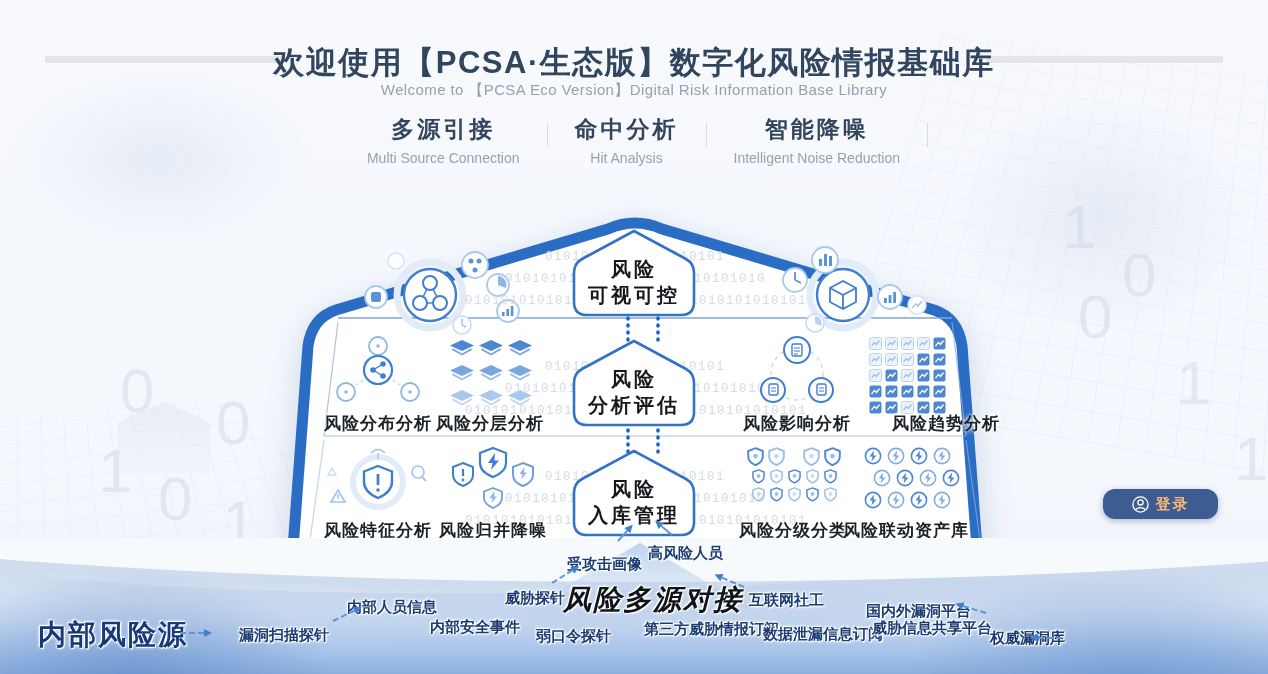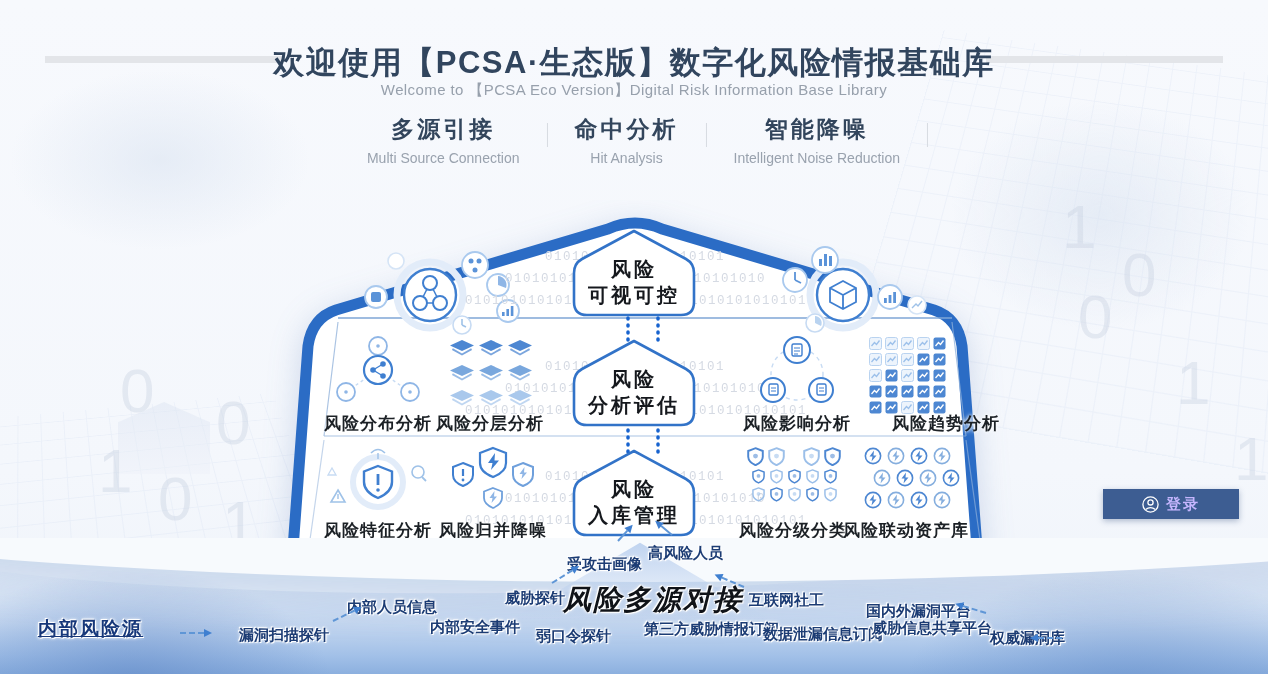--- a/index.html
+++ b/index.html
@@ -50,33 +50,33 @@
   .w-c2{position:absolute;left:-260px;top:-236px;width:1900px;height:286px;border-radius:50%;
         background:rgba(238,244,251,.92);transform:rotate(-2.4deg);}
   .w-cl{position:absolute;left:-150px;bottom:-170px;width:560px;height:320px;border-radius:50%;
         background:radial-gradient(closest-side,rgba(86,128,194,.55),rgba(86,128,194,0) 72%);}
   .w-cr{position:absolute;right:-170px;bottom:-180px;width:620px;height:330px;border-radius:50%;
         background:radial-gradient(closest-side,rgba(96,138,200,.5),rgba(96,138,200,0) 72%);}
   .mtn{position:absolute;left:495px;top:2px;width:290px;height:88px;opacity:.85;
        background:linear-gradient(180deg,#b4cbed 0%,rgba(230,240,250,0) 90%);
        clip-path:polygon(50% 3%,100% 100%,0 100%);}
   
-  .big-src{position:absolute;z-index:6;font-size:19px;font-weight:900;color:#17387a;letter-spacing:2px;white-space:nowrap;
-           text-shadow:0 0 3px #fff,0 0 4px #fff,1px 1px 0 #fff,-1px -1px 0 #fff;text-decoration:underline;}
+  .big-src{position:absolute;z-index:6;font-size:28px;font-weight:900;color:#17387a;letter-spacing:2px;white-space:nowrap;
+           text-shadow:0 0 3px #fff,0 0 4px #fff,1px 1px 0 #fff,-1px -1px 0 #fff;}
   .center-title{position:absolute;z-index:6;font-size:28px;font-weight:900;font-style:italic;color:#101318;
                 letter-spacing:2px;white-space:nowrap;text-shadow:0 0 3px #fff,0 0 4px #fff,1px 1px 0 #fff,-1px -1px 0 #fff;}
   .slabel{position:absolute;z-index:6;font-size:15px;font-weight:800;color:#1c3c74;white-space:nowrap;
           text-shadow:0 0 3px #fff,0 0 4px #fff,1px 1px 0 #fff,-1px -1px 0 #fff;}
   .dar{position:absolute;z-index:6;width:24px;border-top:2px dashed #5f96d6;transform-origin:left center;}
   .dar::after{content:"";position:absolute;right:-8px;top:-5.5px;width:0;height:0;
               border-left:8px solid #3f7fd0;border-top:4.5px solid transparent;border-bottom:4.5px solid transparent;}
   .dar.solid{border-top-style:solid;width:14px;}
   
-  .login{position:absolute;left:1103px;top:489px;width:136px;height:30px;z-index:7;display:flex;align-items:center;
-         justify-content:center;gap:7px;background:#3d5d92;border-radius:0;color:#c4b5fd;cursor:pointer;
+  .login{position:absolute;left:1103px;top:489px;width:115px;height:30px;z-index:7;display:flex;align-items:center;
+         justify-content:center;gap:7px;background:#3d5d92;border-radius:12px;color:#fdba74;cursor:pointer;
          box-shadow:0 2px 6px rgba(40,70,120,.35);}
   .login-label{font-size:15px;font-weight:700;letter-spacing:2px;}
 </style>
 <title>欢迎使用【PCSA·生态版】数字化风险情报基础库</title></head>
 <body>
 
 <div class="page">
 
   <div class="bgrid left"></div>
   <div class="bgrid right"></div>

